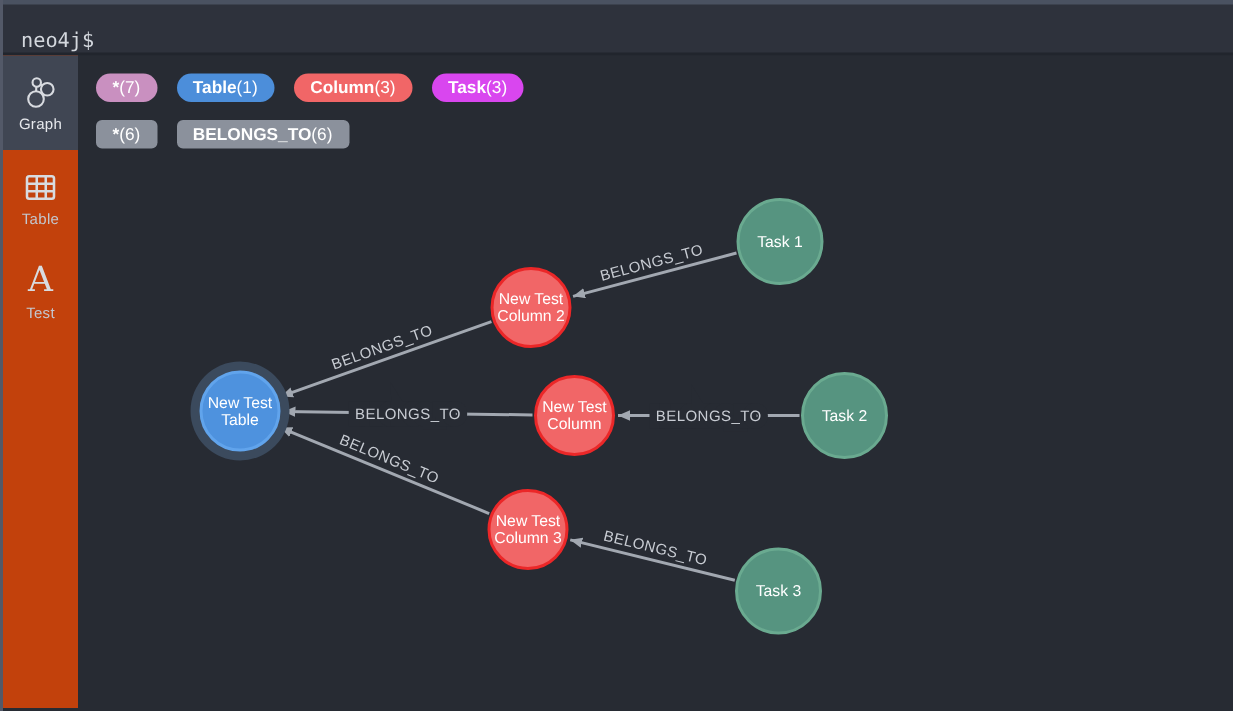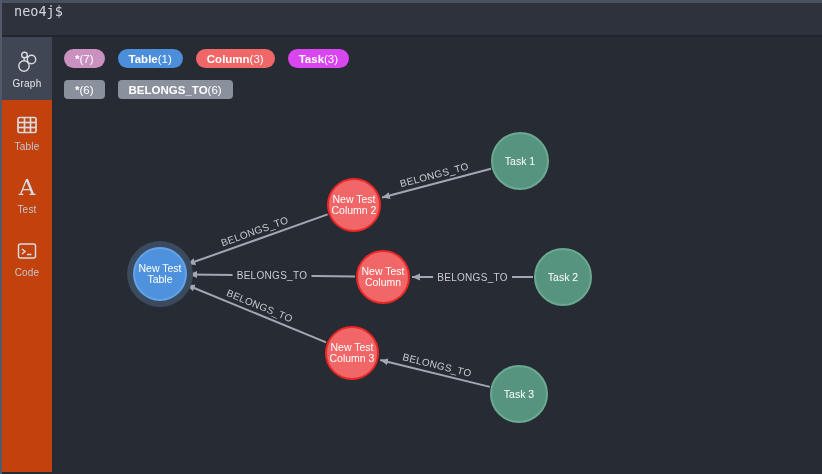--- a/index.html
+++ b/index.html
@@ -8,21 +8,21 @@
     font-family:"Liberation Sans", sans-serif;
     border-left:2px solid #535968;box-sizing:content-box;
     background:#272b33;
   }
   
   .topbar{
     height:37px;box-sizing:border-box;
     background:#2e323c;
     border-top:3px solid #4a5261;
     border-bottom:2px solid #21252d;
-    display:flex;align-items:flex-start;
+    display:flex;align-items:flex-end;
     padding-left:12px;
     font-family:"DejaVu Sans Mono", monospace;
     font-size:13.5px;color:#d3d7dd;
     cursor:text;
   }
   .topbar .prompt{margin-right:9px;}
   
   .content{display:flex;height:435px;}
   .sidebar{
     width:50px;background:#c2410c;display:flex;flex-direction:column;
@@ -94,30 +94,20 @@
         <span class="side-label">Table</span>
       </div>
 
       <div class="side-item">
         <span class="icon">
             <span class="text-glyph">A</span>
           </span>
         <span class="side-label">Test</span>
       </div>
 
-      <div class="side-item">
-        <span class="icon">
-          <svg width="24" height="24" viewBox="0 0 24 24" stroke-width="1.5">
-            <rect x="3.5" y="5" width="17" height="14" rx="2"></rect>
-            <polyline points="7,10 10,12.5 7,15"></polyline>
-            <line x1="12" y1="15.5" x2="16.5" y2="15.5"></line>
-          </svg>
-        </span>
-        <span class="side-label">Code</span>
-      </div>
 
     </div>
 
     <div class="main">
       <div class="pillbox">
         <div class="pillrow">
             <span class="pill " style="background: rgb(201, 144, 192);">
               <b>*</b>
               <span class="cnt">(7)</span>
             </span>

